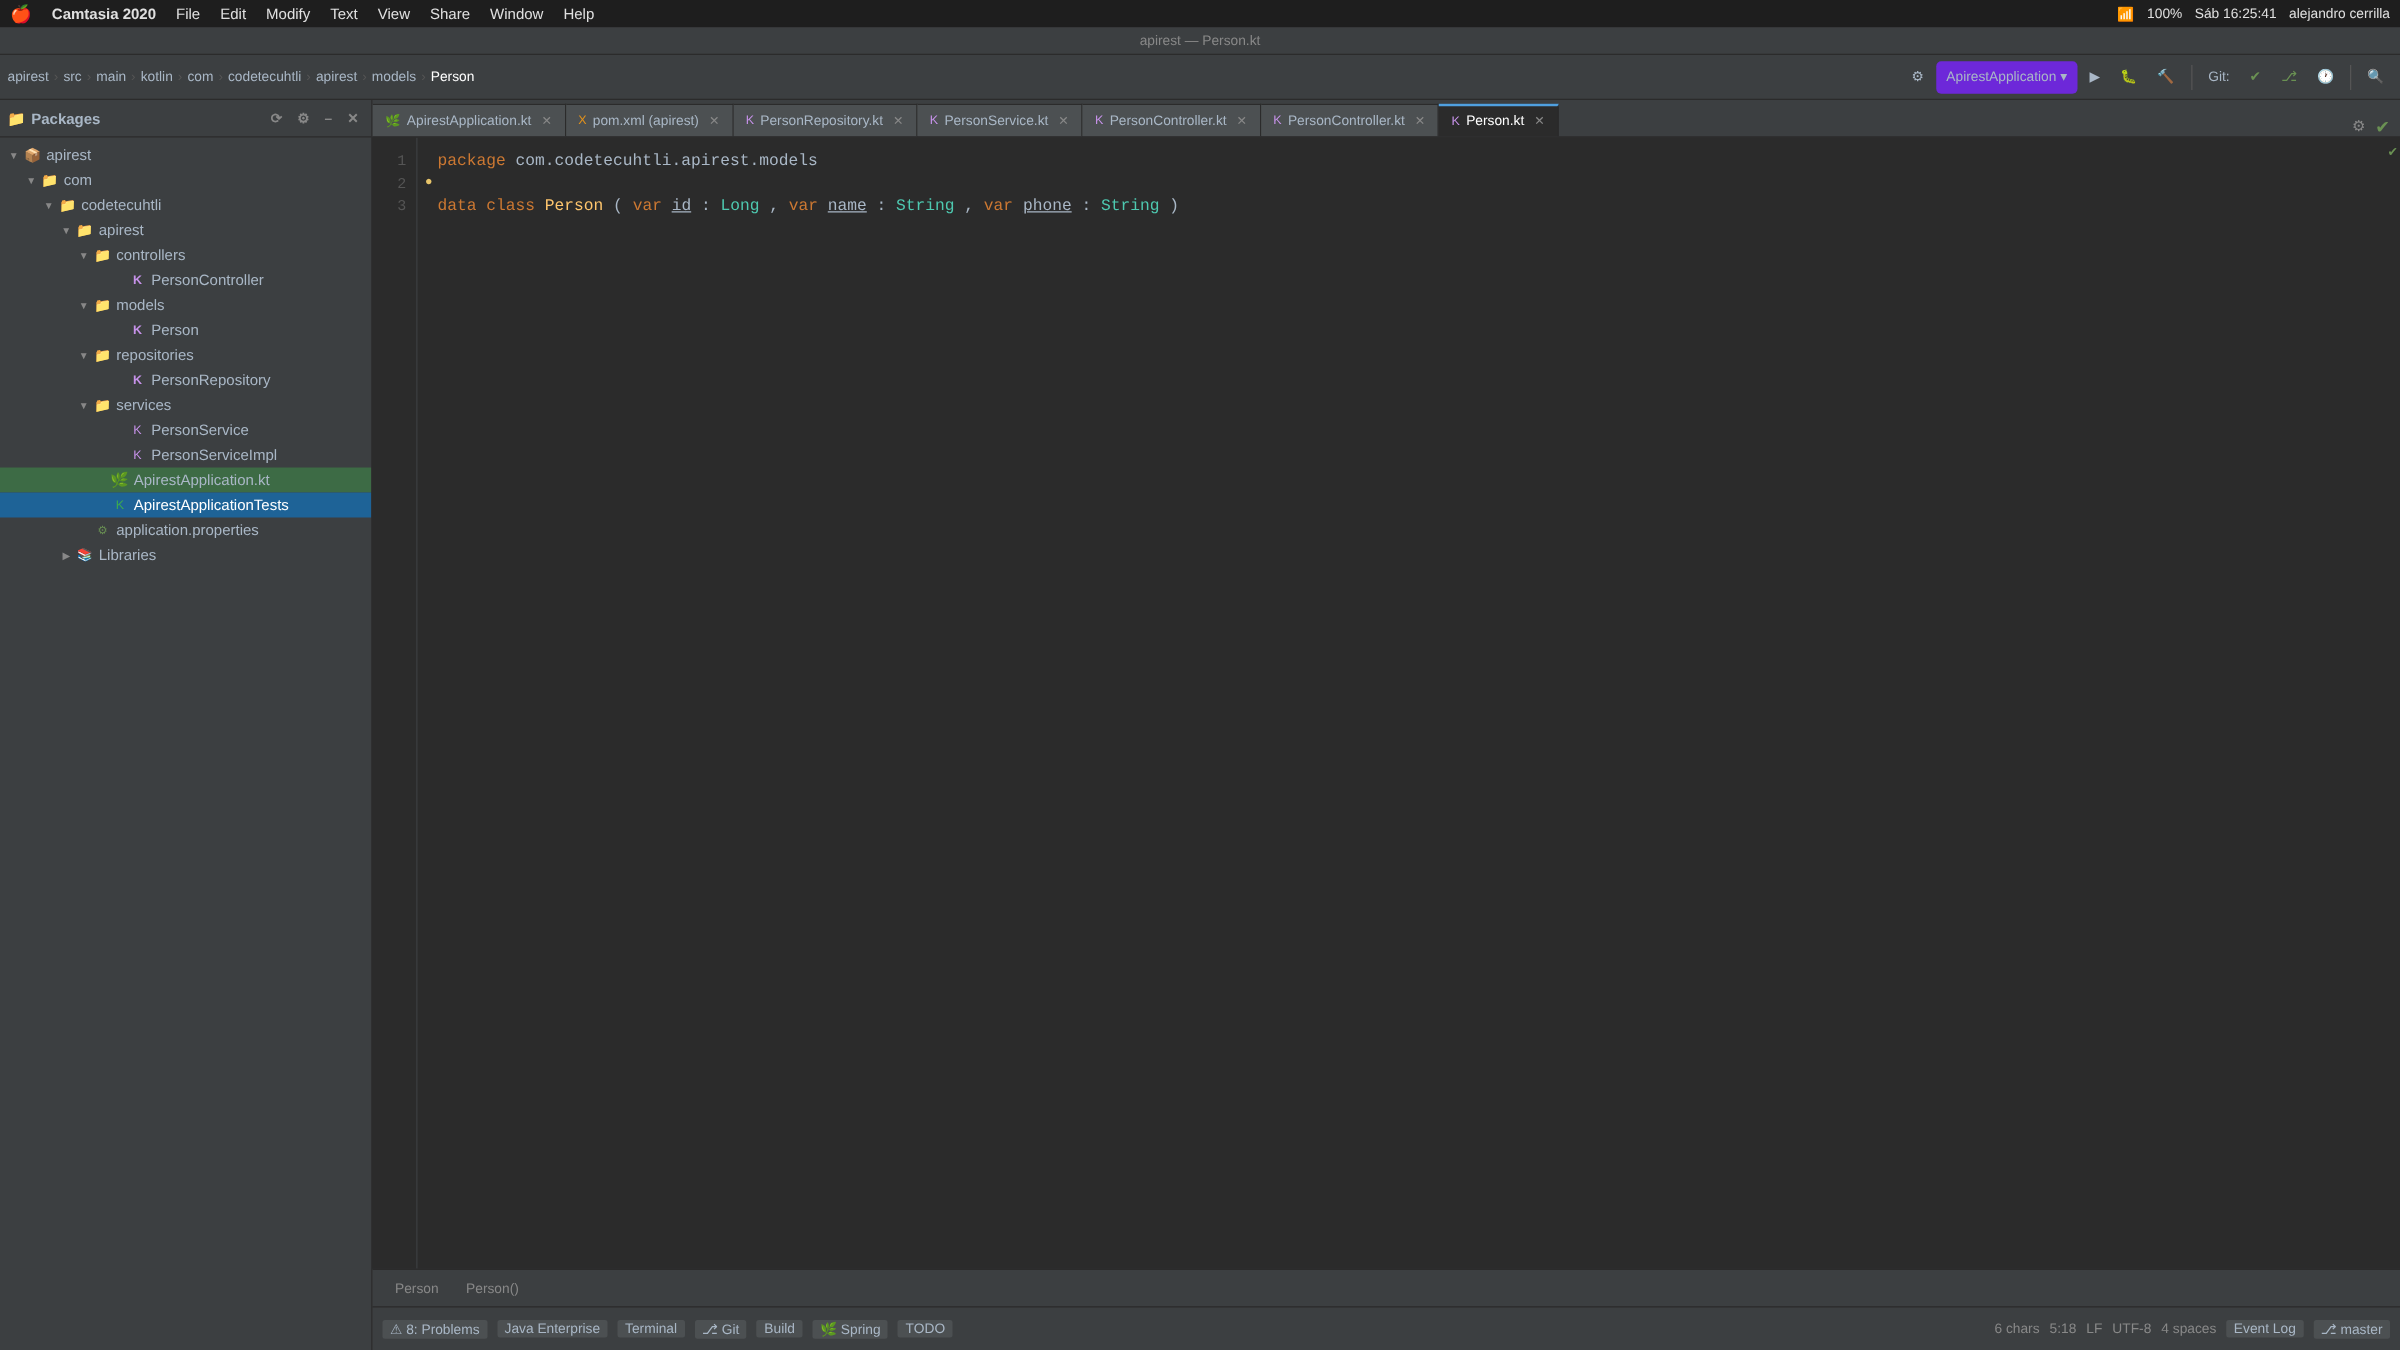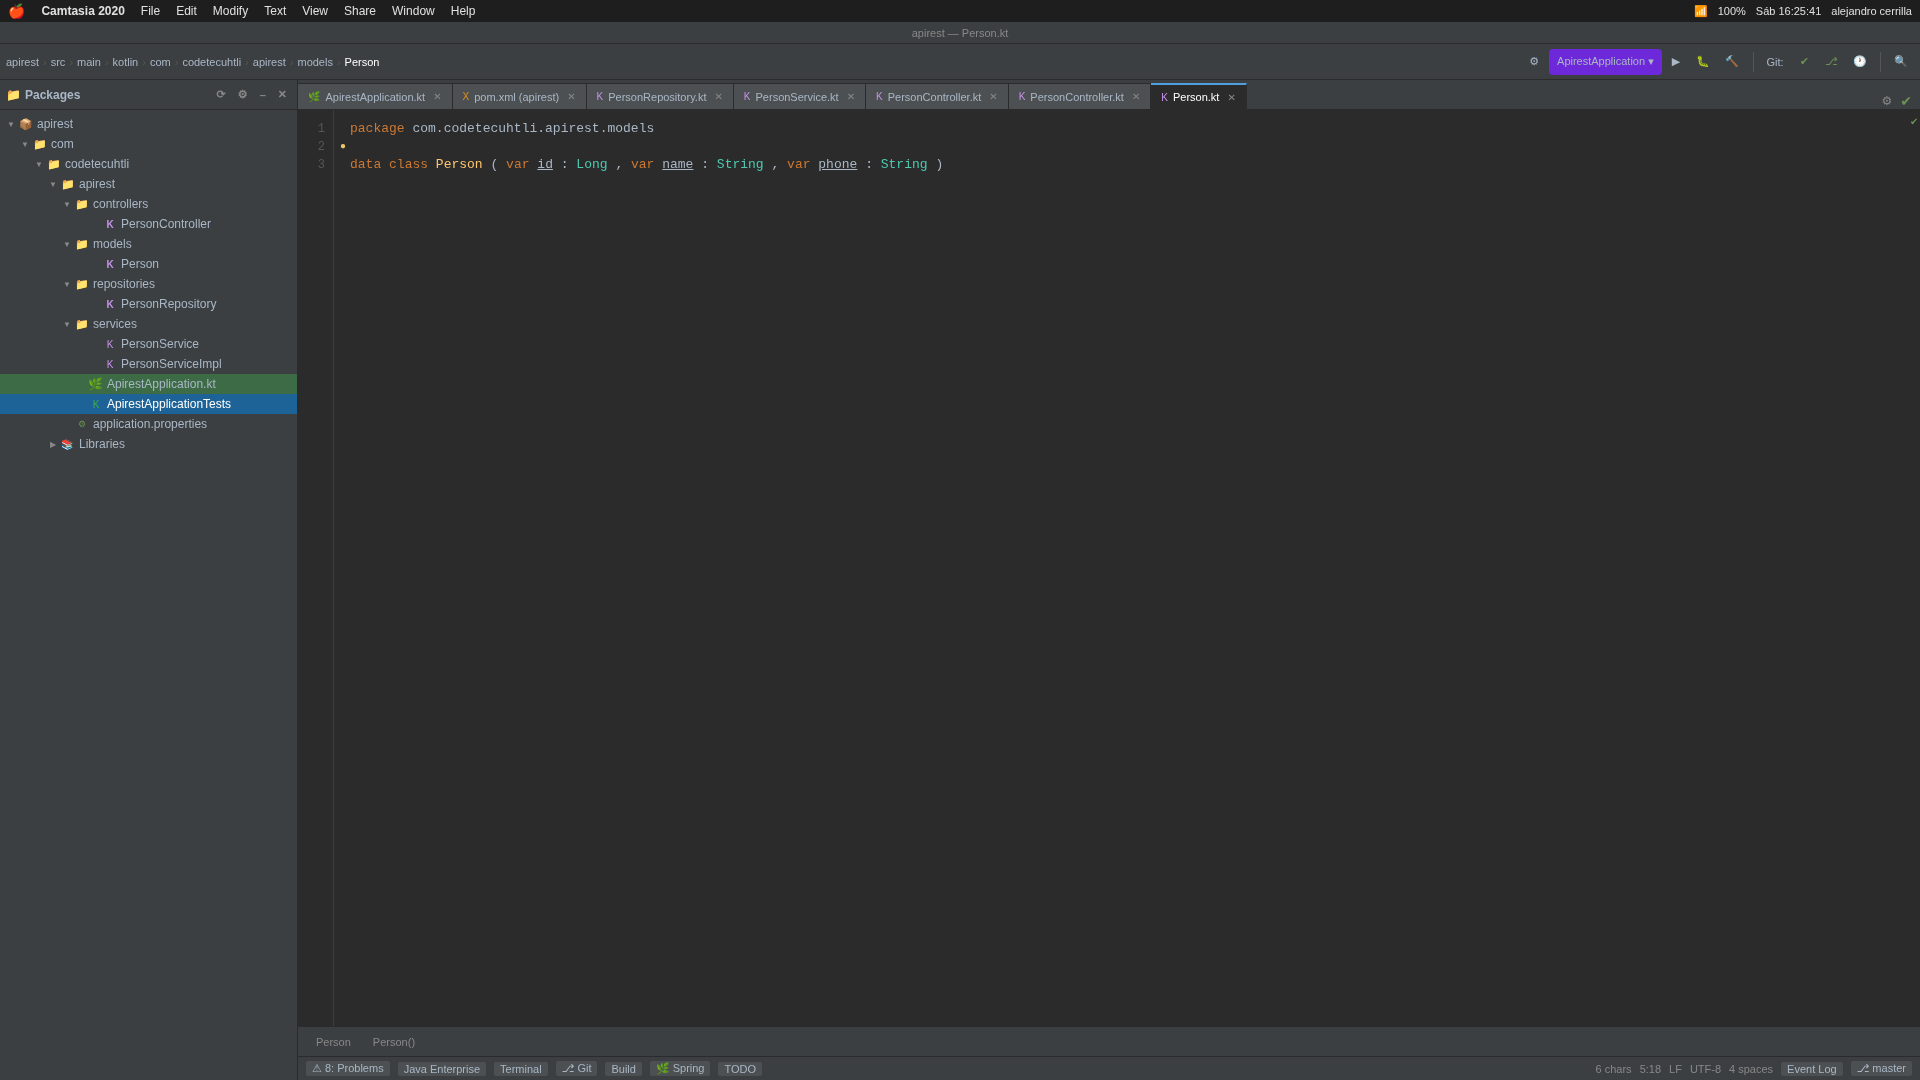--- a/index.html
+++ b/index.html
@@ -280,21 +280,21 @@
     #gutter-right {
       width: 12px;
       background: #2b2b2b;
       display: flex;
       flex-direction: column;
     }
     .gutter-ok { color: #6a9153; font-size: 10px; }
 
     
     #statusbar {
-      height: 24px;
+      height: 35px;
       background: #3c3f41;
       display: flex;
       align-items: center;
       padding: 0 8px;
       gap: 8px;
       font-size: 11px;
       color: #888;
       border-top: 1px solid #2b2b2b;
     }
     .status-badge {

